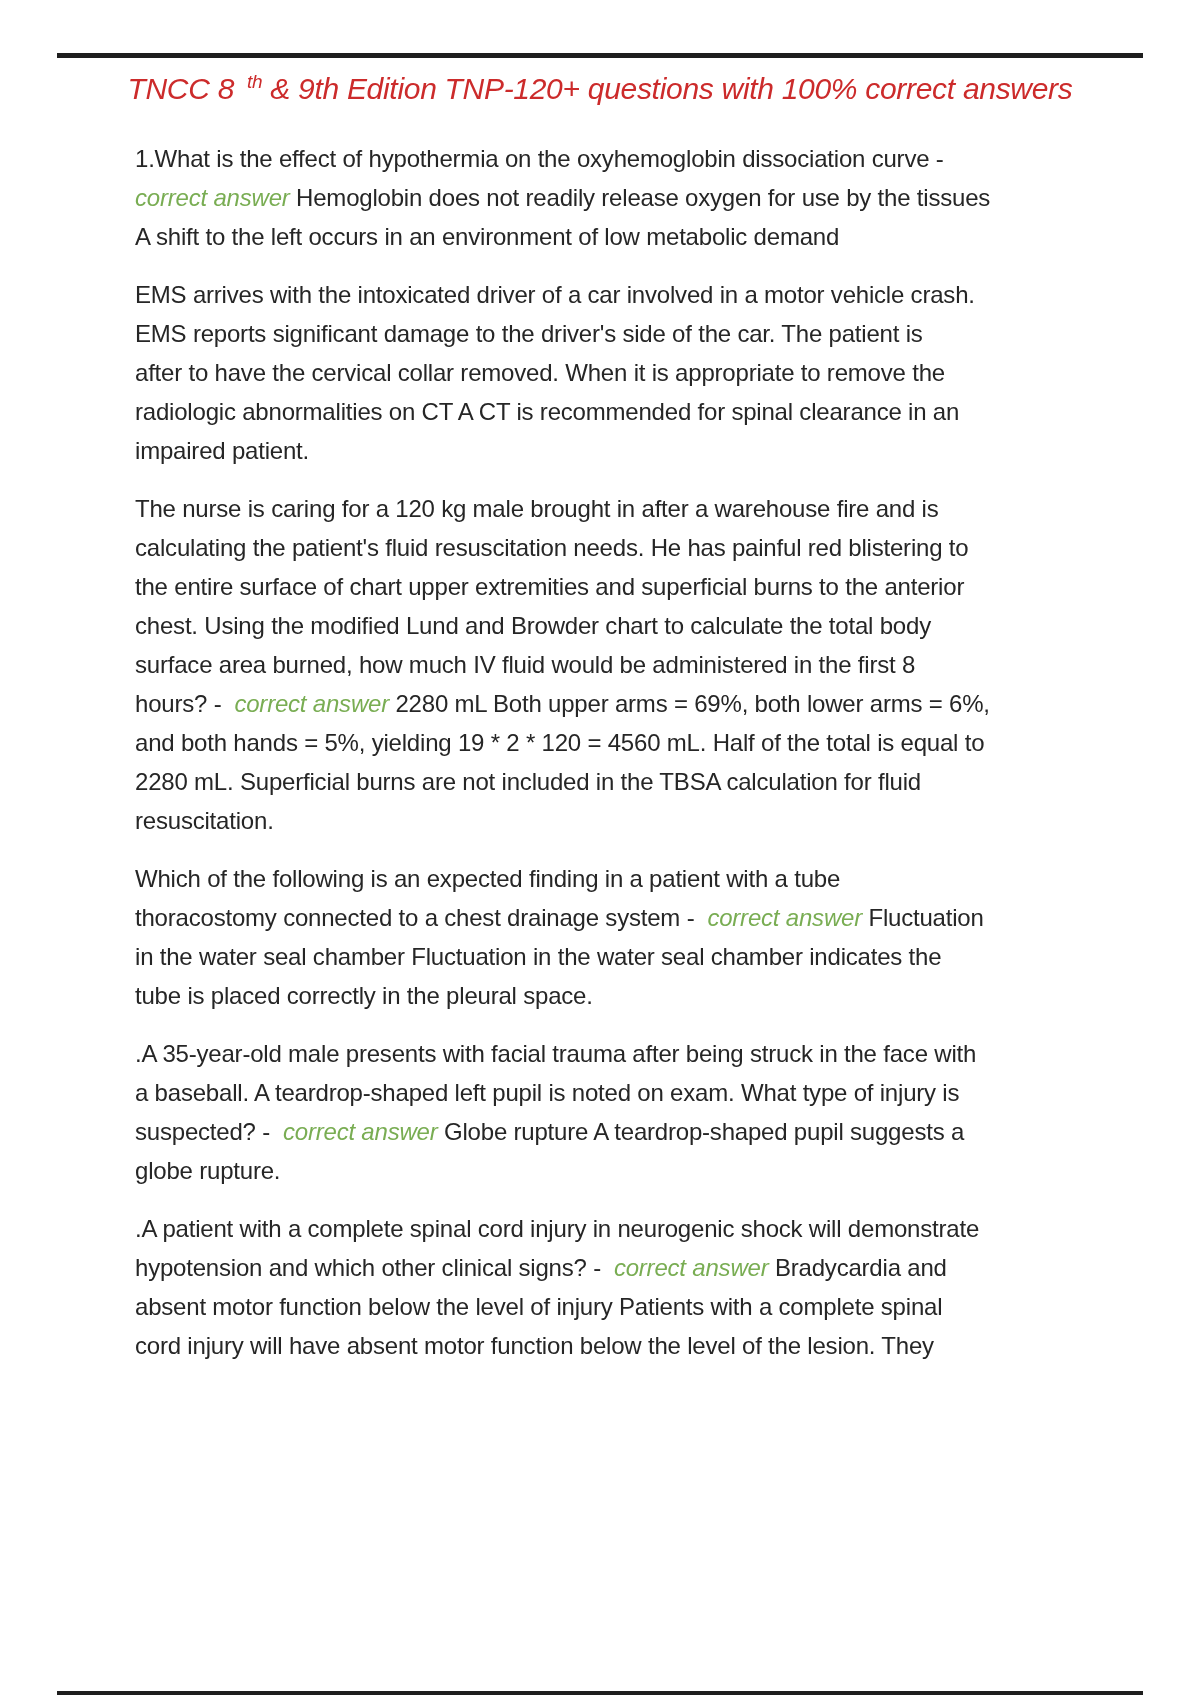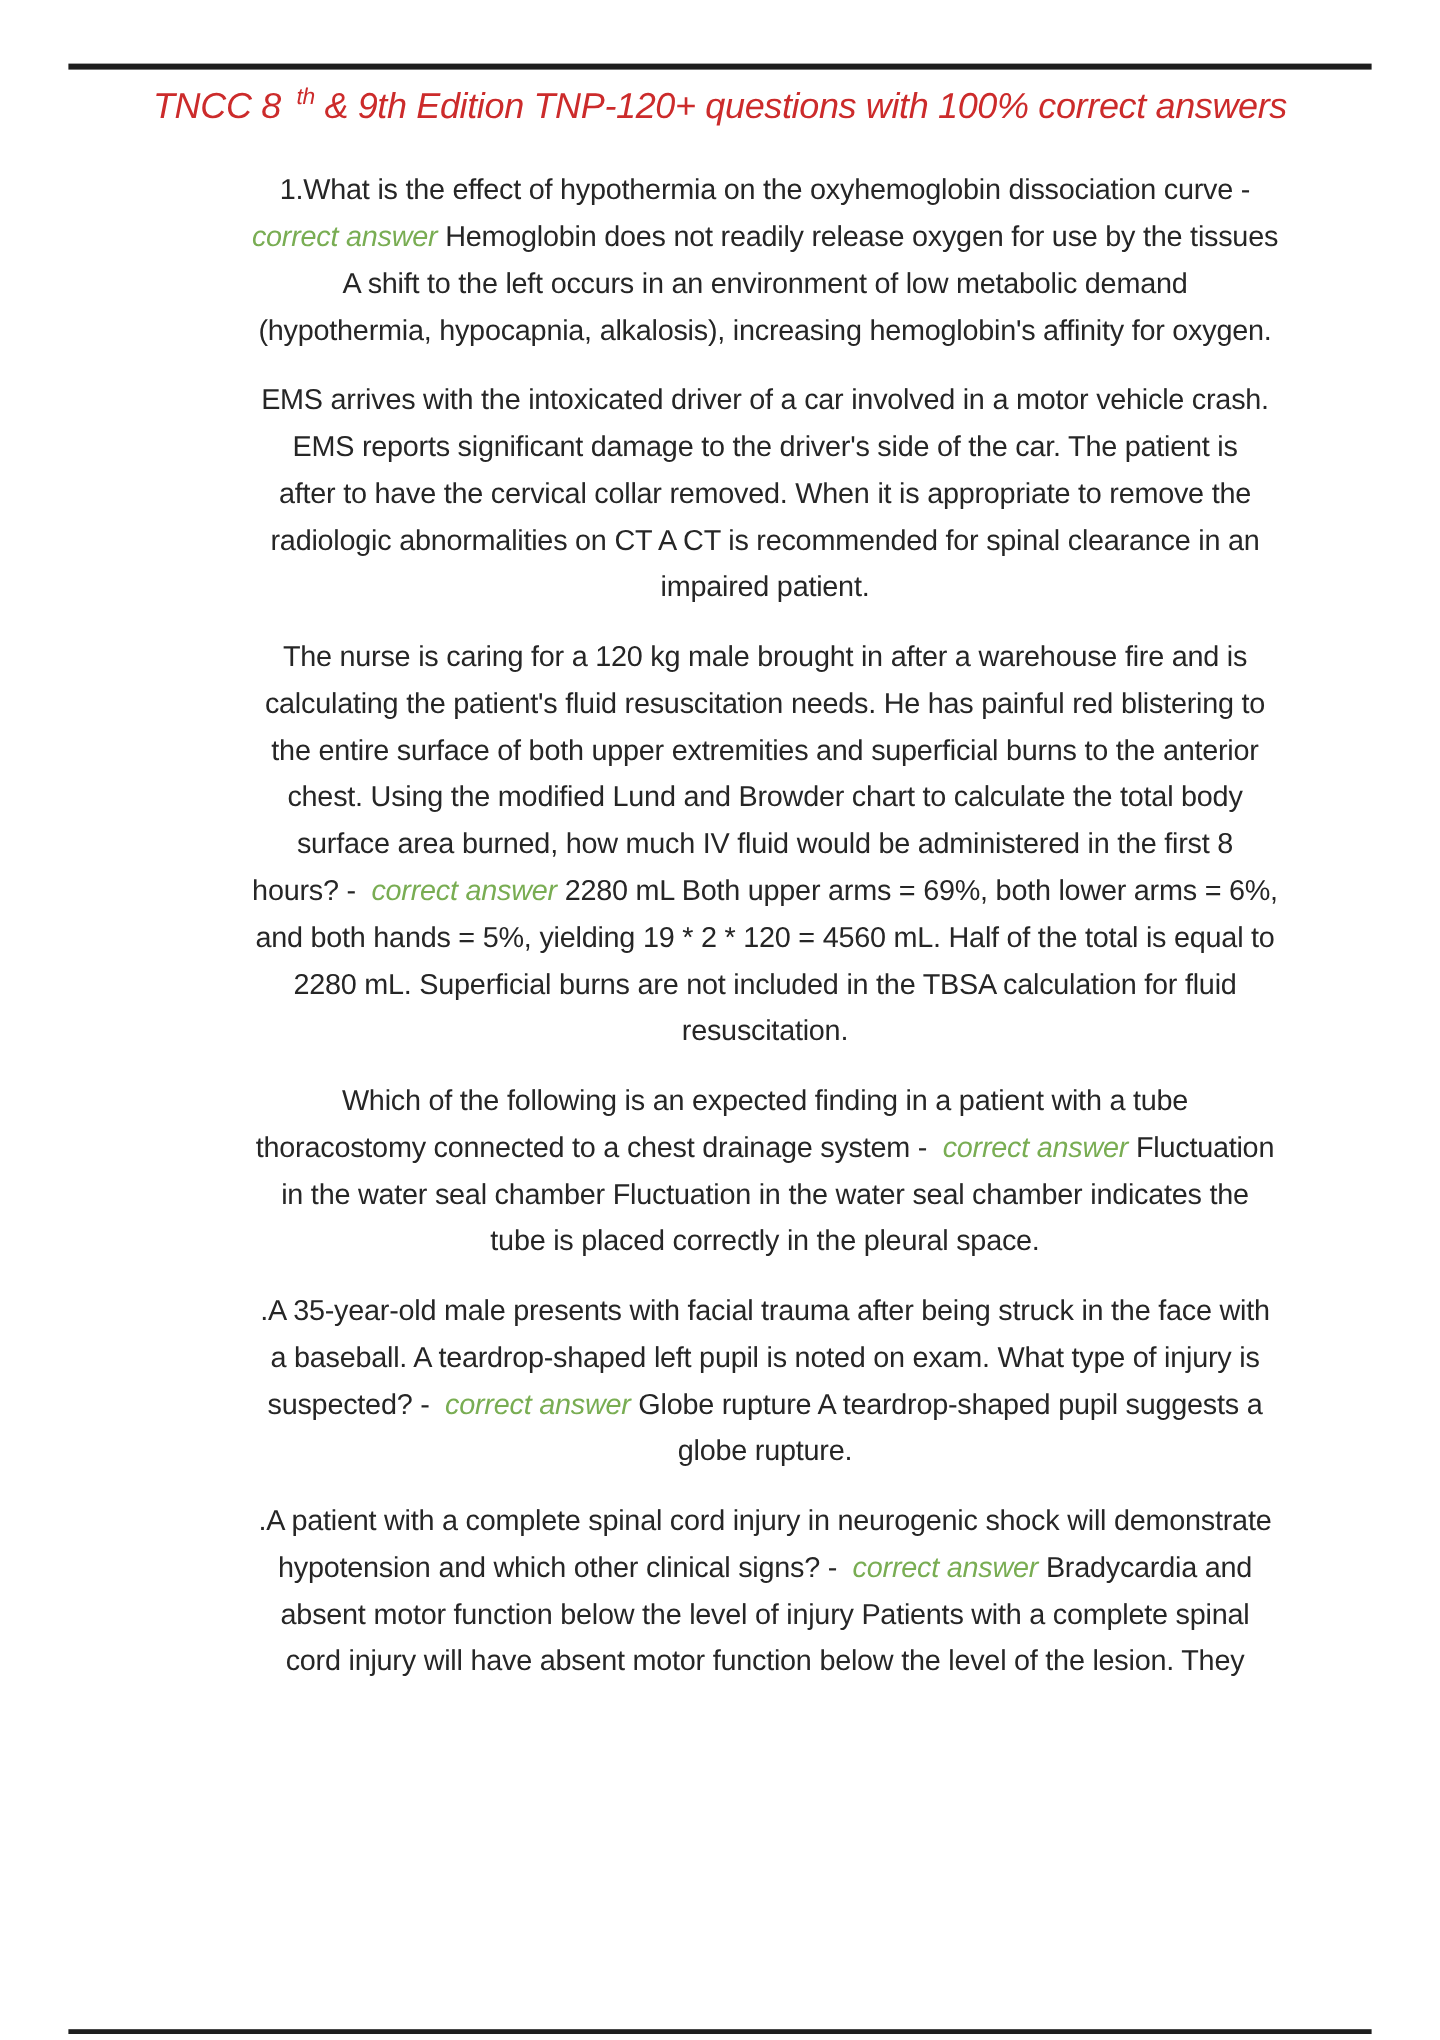--- a/index.html
+++ b/index.html
@@ -61,21 +61,20 @@
     position: absolute;
     top: 139px;
     left: 135px;
     right: 60px;
     font-size: 24px;
     line-height: 39px;
     letter-spacing: -0.2px;
   }
   .para {
     margin: 0 0 19px 0;
-    text-align: center;
   }
   .line {
     white-space: pre;
   }
   .answer {
     color: var(--answer-color, #79ad53);
     font-style: italic;
     margin-top: 36px;
   }
 </style>
@@ -83,33 +82,32 @@
 <body>
 
 <div class="page">
   <div class="rule rule-top"></div>
   <div class="title"><span>TNCC 8</span><sup>th</sup><span> &amp; 9th Edition TNP-120+ questions with 100% correct answers</span></div>
   <div class="content">
       <div class="para">
         <div class="line"><span>1.What is the effect of hypothermia on the oxyhemoglobin dissociation curve -</span></div>
         <div class="line"><span class="answer">correct answer</span><span> Hemoglobin does not readily release oxygen for use by the tissues</span></div>
         <div class="line"><span>A shift to the left occurs in an environment of low metabolic demand</span></div>
-        <div class="line"><span>(hypothermia, hypocapnia, alkalosis), increasing hemoglobin's affinity for oxygen.</span></div>
       </div>
       <div class="para">
         <div class="line"><span>EMS arrives with the intoxicated driver of a car involved in a motor vehicle crash.</span></div>
         <div class="line"><span>EMS reports significant damage to the driver's side of the car. The patient is</span></div>
         <div class="line"><span>after to have the cervical collar removed. When it is appropriate to remove the</span></div>
         <div class="line"><span>radiologic abnormalities on CT A CT is recommended for spinal clearance in an</span></div>
         <div class="line"><span>impaired patient.</span></div>
       </div>
       <div class="para">
         <div class="line"><span>The nurse is caring for a 120 kg male brought in after a warehouse fire and is</span></div>
         <div class="line"><span>calculating the patient's fluid resuscitation needs. He has painful red blistering to</span></div>
-        <div class="line"><span>the entire surface of both upper extremities and superficial burns to the anterior</span></div>
+        <div class="line"><span>the entire surface of chart upper extremities and superficial burns to the anterior</span></div>
         <div class="line"><span>chest. Using the modified Lund and Browder chart to calculate the total body</span></div>
         <div class="line"><span>surface area burned, how much IV fluid would be administered in the first 8</span></div>
         <div class="line"><span>hours? -  </span><span class="answer">correct answer</span><span> 2280 mL Both upper arms = 69%, both lower arms = 6%,</span></div>
         <div class="line"><span>and both hands = 5%, yielding 19 * 2 * 120 = 4560 mL. Half of the total is equal to</span></div>
         <div class="line"><span>2280 mL. Superficial burns are not included in the TBSA calculation for fluid</span></div>
         <div class="line"><span>resuscitation.</span></div>
       </div>
       <div class="para">
         <div class="line"><span>Which of the following is an expected finding in a patient with a tube</span></div>
         <div class="line"><span>thoracostomy connected to a chest drainage system -  </span><span class="answer">correct answer</span><span> Fluctuation</span></div>

